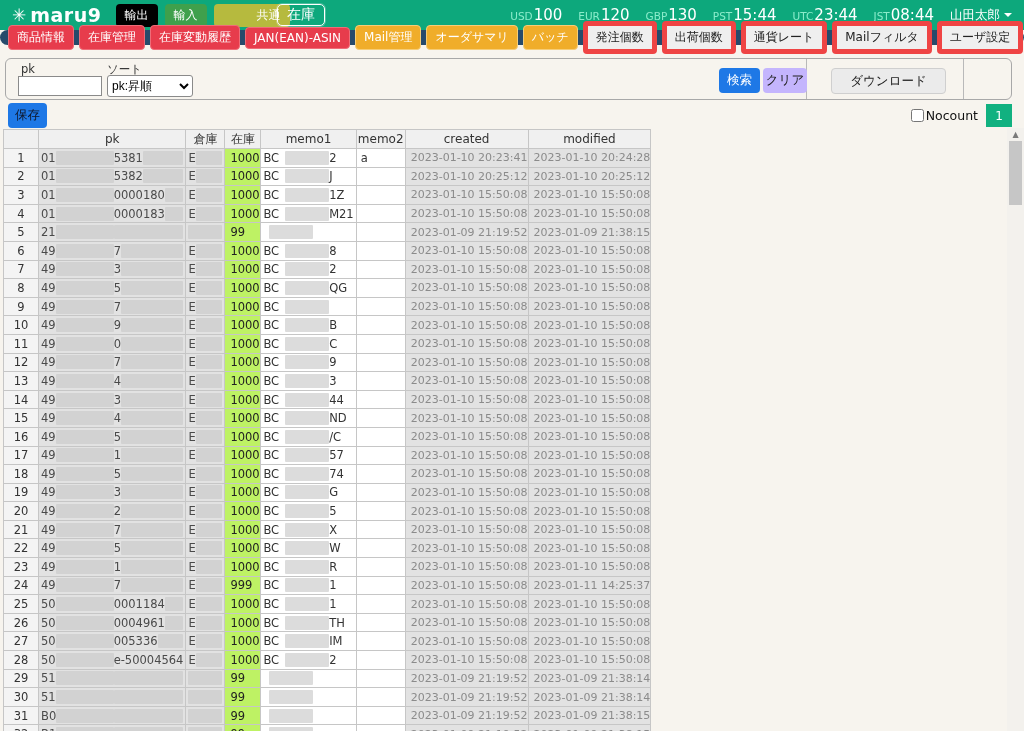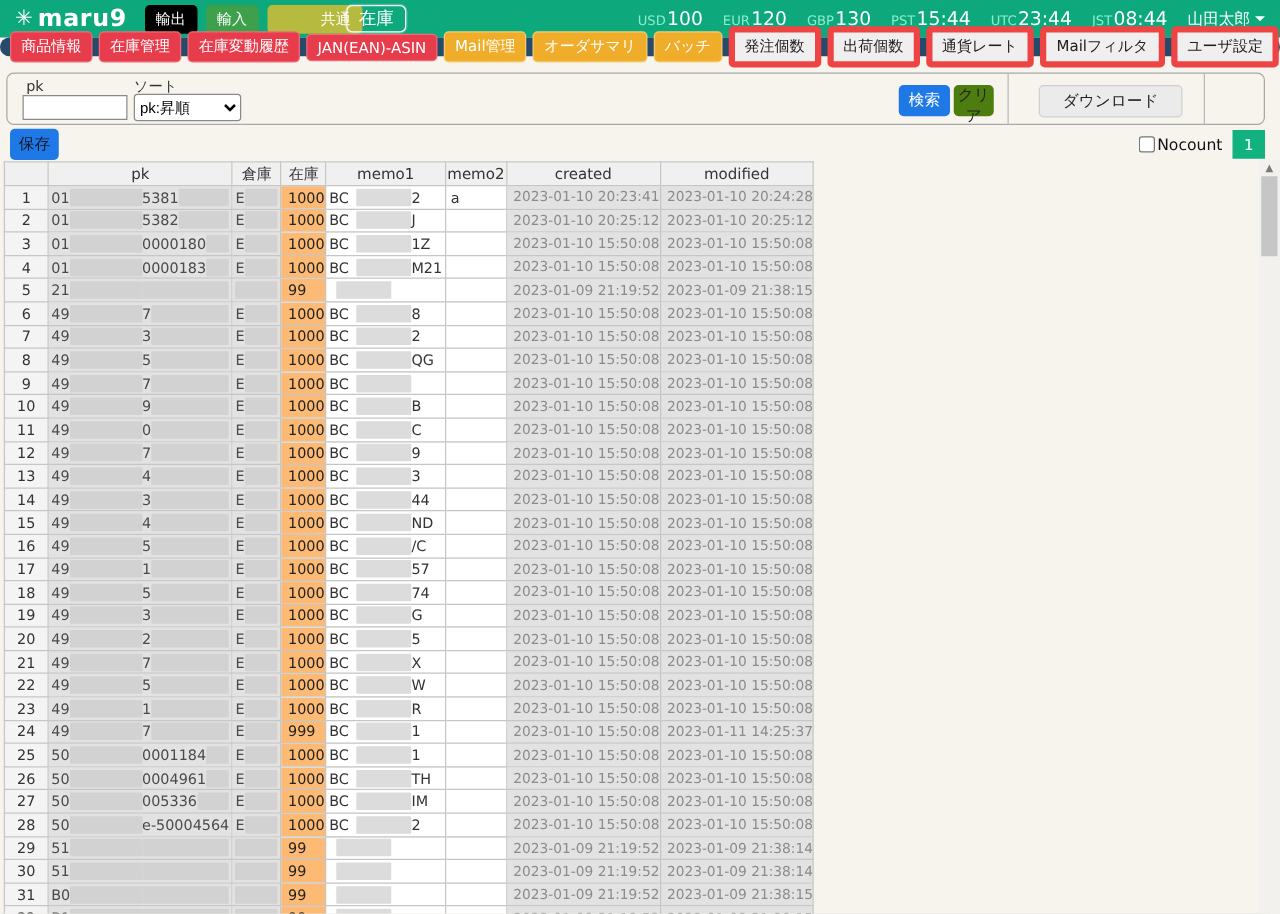--- a/index.html
+++ b/index.html
@@ -44,21 +44,21 @@
   .pdiv1{left:800px;} .pdiv2{left:957px;}
   .flabel{position:absolute;font-size:11.5px;color:#333;}
   .pk-label{left:15px;top:3px;}
   .sort-label{left:101px;top:3px;}
   .pk-input{position:absolute;left:12px;top:17px;width:84px;height:20px;border:1px solid #8a8a8a;
             background:#fff;font-size:12px;padding:0 4px;font-family:inherit;}
   .sort-select{position:absolute;left:101px;top:16px;width:86px;height:22px;font-size:12px;
                font-family:Liberation Sans, sans-serif;border:1px solid #8a8a8a;border-radius:3px;background:#fff;}
   .btn{border:none;border-radius:4px;font-size:12.5px;cursor:pointer;font-family:inherit;}
   .search-btn{position:absolute;left:713px;top:9px;width:41px;height:25px;background:#1e78e6;color:#fff;}
-  .clear-btn{position:absolute;left:757px;top:9px;width:32px;height:25px;background:#4d7c0f;color:#222;}
+  .clear-btn{position:absolute;left:757px;top:9px;width:44px;height:25px;background:#c4b5fd;color:#222;}
   .dl-btn{position:absolute;left:825px;top:9px;width:115px;height:26px;background:#ebebeb;color:#222;
           border:1px solid #cfcfcf;}
 
   
   .save-btn{position:absolute;left:8px;top:103px;width:39px;height:25px;background:#1e78e6;color:#0f172a;}
   .nocount{position:absolute;top:104px;right:12px;display:flex;align-items:center;gap:2px;}
   .nocount input{width:13px;height:13px;}
   .nocount-label{font-size:12.5px;color:#111;}
   .count-badge{width:26px;height:23px;background:#11b180;color:#fff;font-size:12px;
                display:flex;align-items:center;justify-content:center;margin-left:6px;}
@@ -73,21 +73,21 @@
   td.white{background:#fff;}
   td.date{background:#e2e2e2;color:#8b8b8b;font-size:11px;text-align:left;padding-left:5px;}
   .cellflex{display:flex;align-items:center;height:100%;padding:0 2px;}
   .frag{font-size:11.5px;color:#4a4a4a;flex:0 0 auto;}
   .fragb{font-size:11.5px;color:#333;flex:0 0 auto;}
   .redact{background:#d2d2d2;height:14px;border-radius:1px;}
   .r-mid{flex:0 0 58px;}
   .r-tail{flex:1 1 auto;}
   .r-m1{flex:0 0 44px;margin-left:6px;background:#dcdcdc;}
   .spacer{flex:1 1 auto;}
-  td.qty{background:#fdba74;font-size:11.5px;color:#222;padding-left:5px;text-align:left;}
+  td.qty{background:#bef264;font-size:11.5px;color:#222;padding-left:5px;text-align:left;}
   td.m2c{background:#fff;font-size:11.5px;color:#333;padding-left:4px;}
 
   
   .sbar{position:absolute;top:128px;right:0;bottom:0;width:17px;background:#f3f1ed;}
   .sbar-up{height:13px;display:flex;align-items:center;justify-content:center;
            font-size:8px;color:#7a7a7a;cursor:pointer;}
   .sbar-thumb{position:absolute;left:2px;top:13px;width:13px;height:64px;background:#c6c6c6;cursor:grab;}
 </style>
 </head>
 <body>

